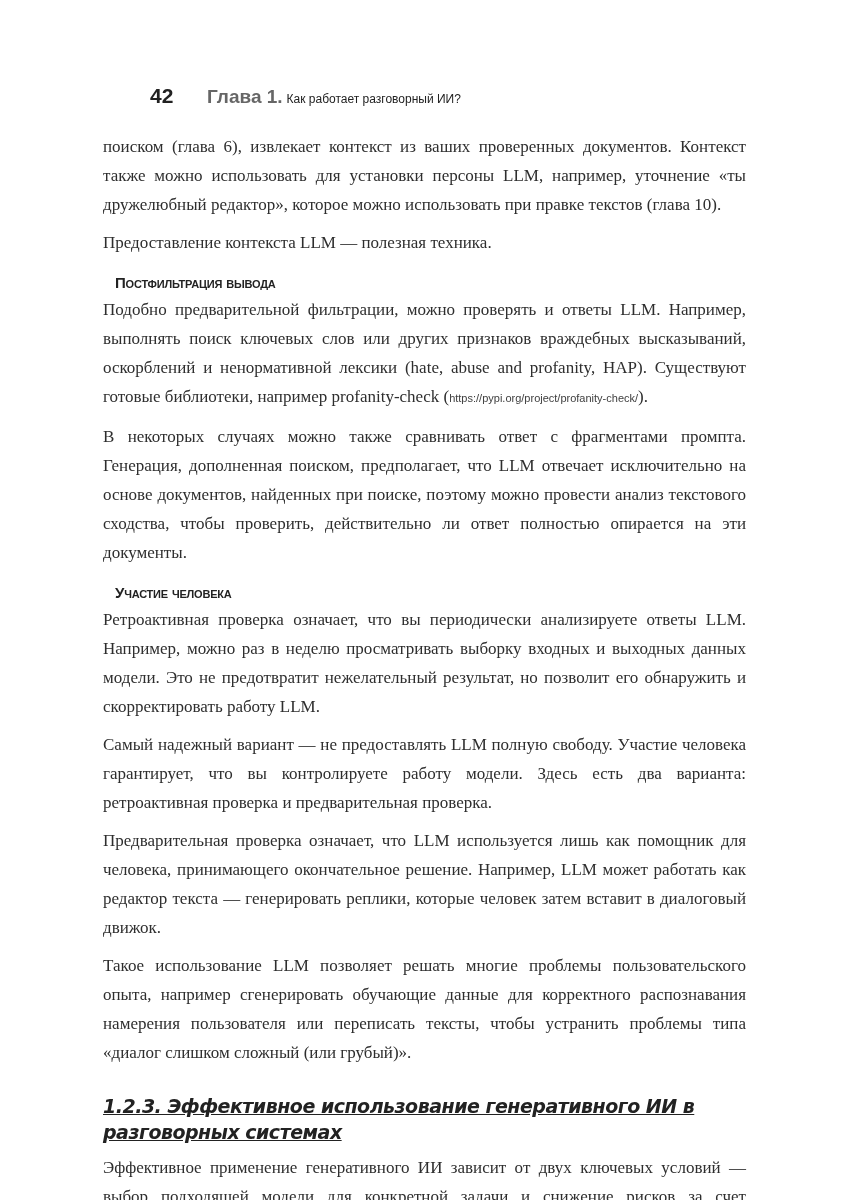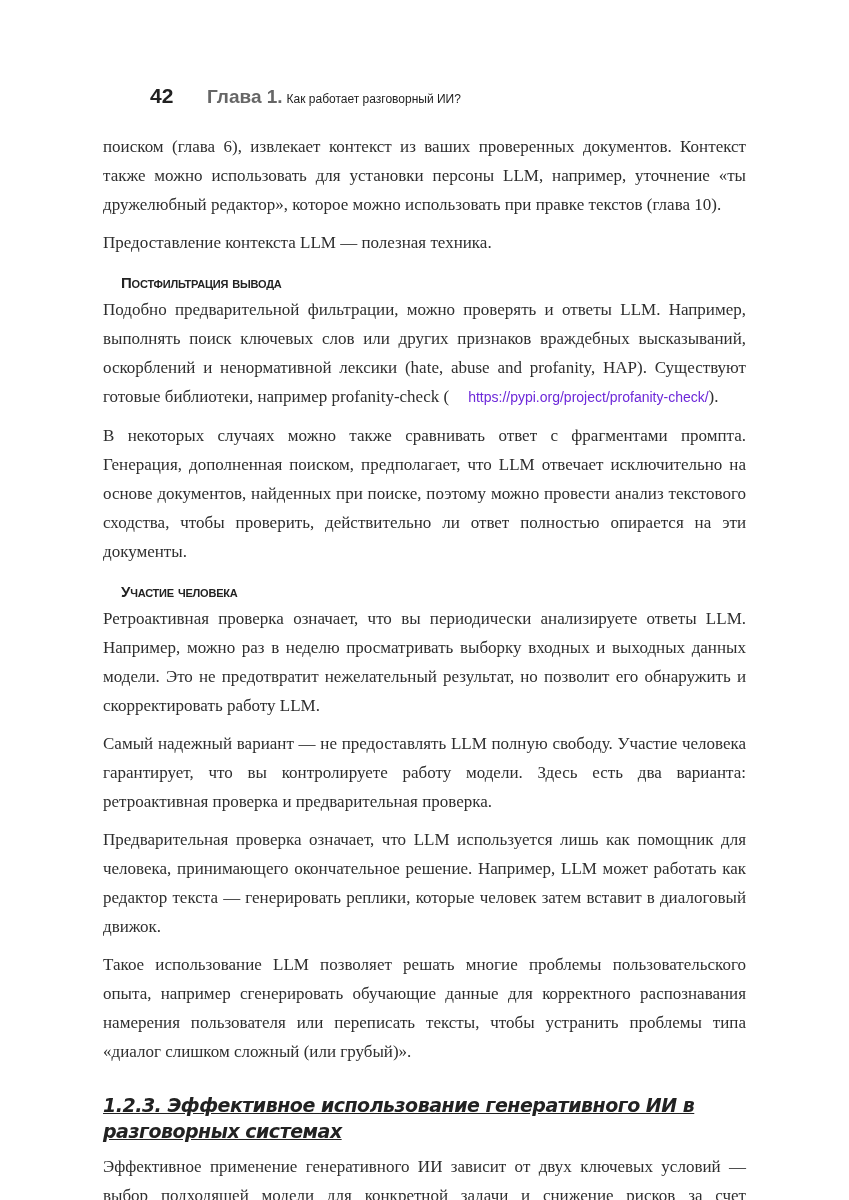--- a/index.html
+++ b/index.html
@@ -29,23 +29,23 @@
     .chapter-label { font-size: 19px; color: #666; font-weight: bold; }
     .chapter-title { font-size: 12px; color: #222; margin-left: 4px; }
     p {
       margin: 0 0 9px 0;
       font-family: "Liberation Serif", serif;
       font-size: 17px;
       line-height: 29px;
       text-align: justify;
       color: #2e2e2e;
     }
-    .url { font-family: "Liberation Sans", sans-serif; font-size: 14px; color: #6d28d9; margin-left: 19px; }
+    .url { font-family: "Liberation Sans", sans-serif; font-size: 11px; color: #404040; }
     h4 {
-      margin: 17px 0 4px 18px;
+      margin: 17px 0 4px 12px;
       font-family: "Liberation Sans", sans-serif;
       font-weight: bold;
       font-size: 15px;
       font-variant: small-caps;
       color: #222;
       letter-spacing: -0.2px;
     }
     h3 {
       margin: 26px 0 8px 0;
       font-family: "DejaVu Sans", sans-serif;

